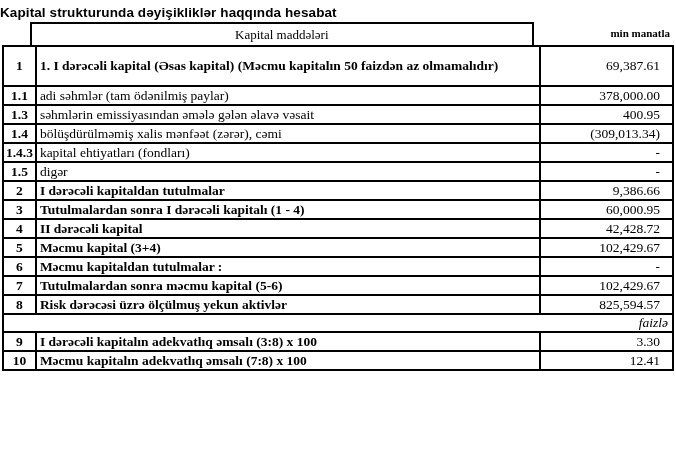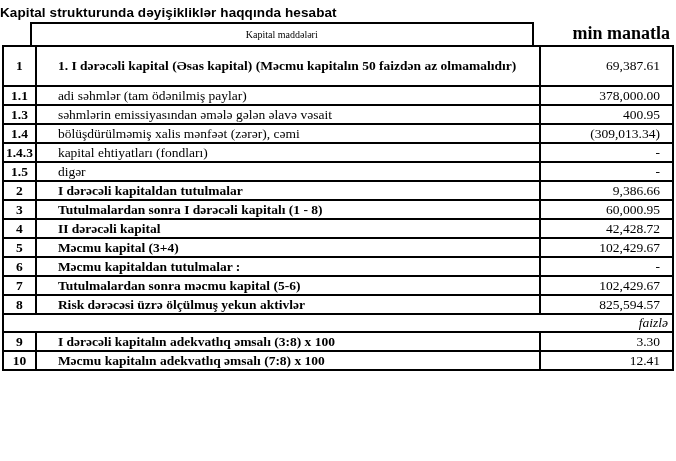--- a/index.html
+++ b/index.html
@@ -27,27 +27,27 @@
     margin-left: 2px;
     width: 672px;
     height: 23px;
   }
   .header-spacer { width: 29px; }
   .header-box {
     width: 526px;
     border: 2px solid #000000;
     border-bottom: none;
     text-align: center;
-    font-size: 10px;
+    font-size: 13px;
     line-height: 21px;
   }
   .header-unit {
     width: 117px;
     font-weight: bold;
-    font-size: 18px;
+    font-size: 11px;
     text-align: right;
     padding-right: 4px;
     line-height: 23px;
     margin-left: 28px;
   }
   table.capital-table {
     margin-left: 2px;
     width: 672px;
     border-collapse: collapse;
     table-layout: fixed;
@@ -60,21 +60,21 @@
   }
   td.num {
     width: 29px;
     text-align: center;
     font-weight: bold;
     font-size: 12.5px;
     padding: 0 1px;
   }
   td.label {
     width: 445px;
-    padding: 0 21px;
+    padding: 0 3px;
     line-height: 1.15;
   }
   td.value {
     width: 117px;
     text-align: right;
     padding: 0 12px;
   }
   tr.row td { height: 19px; }
   tr.row-tall td { height: 40px; }
   tr.bold td.label { font-weight: bold; }
@@ -132,21 +132,21 @@
     <td class="label">digər</td>
     <td class="value">-</td>
   </tr>
         <tr class="row bold">
     <td class="num">2</td>
     <td class="label">I dərəcəli kapitaldan  tutulmalar</td>
     <td class="value">9,386.66</td>
   </tr>
         <tr class="row bold">
     <td class="num">3</td>
-    <td class="label">Tutulmalardan  sonra I dərəcəli kapitalı (1 - 8)</td>
+    <td class="label">Tutulmalardan  sonra I dərəcəli kapitalı (1 - 4)</td>
     <td class="value">60,000.95</td>
   </tr>
         <tr class="row bold">
     <td class="num">4</td>
     <td class="label">II dərəcəli  kapital</td>
     <td class="value">42,428.72</td>
   </tr>
         <tr class="row bold">
     <td class="num">5</td>
     <td class="label">Məcmu kapital (3+4)</td>

